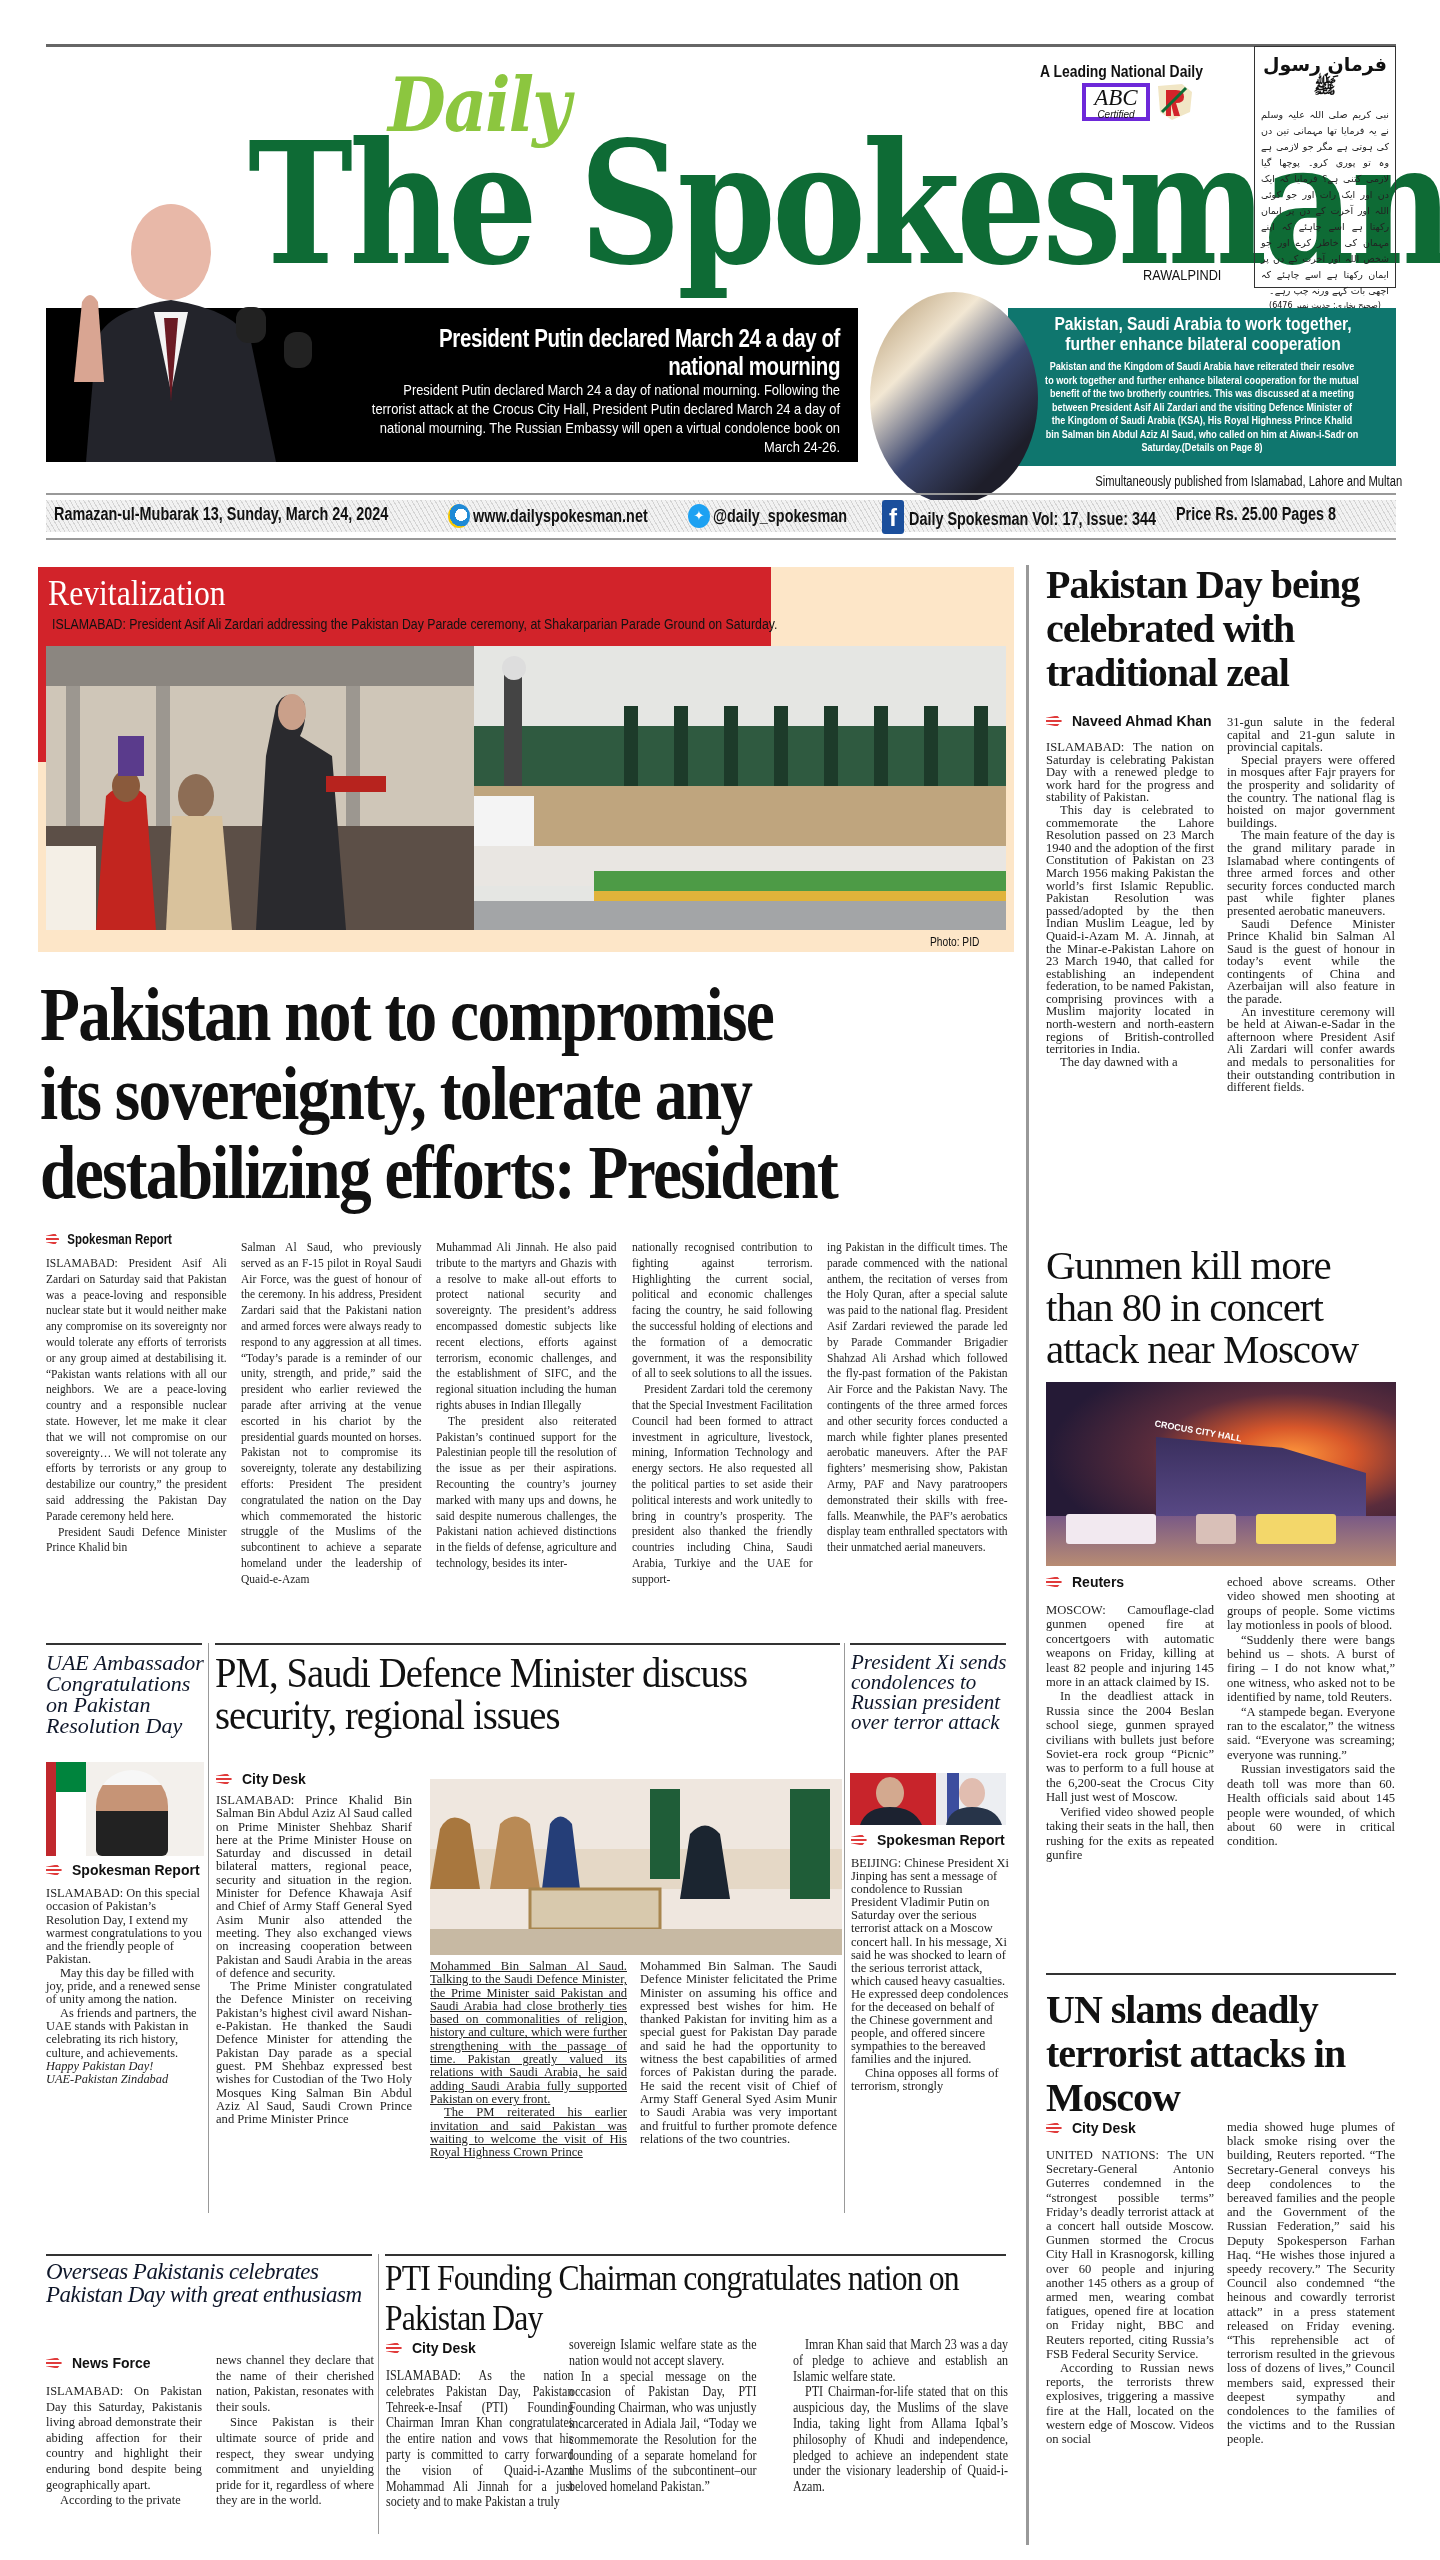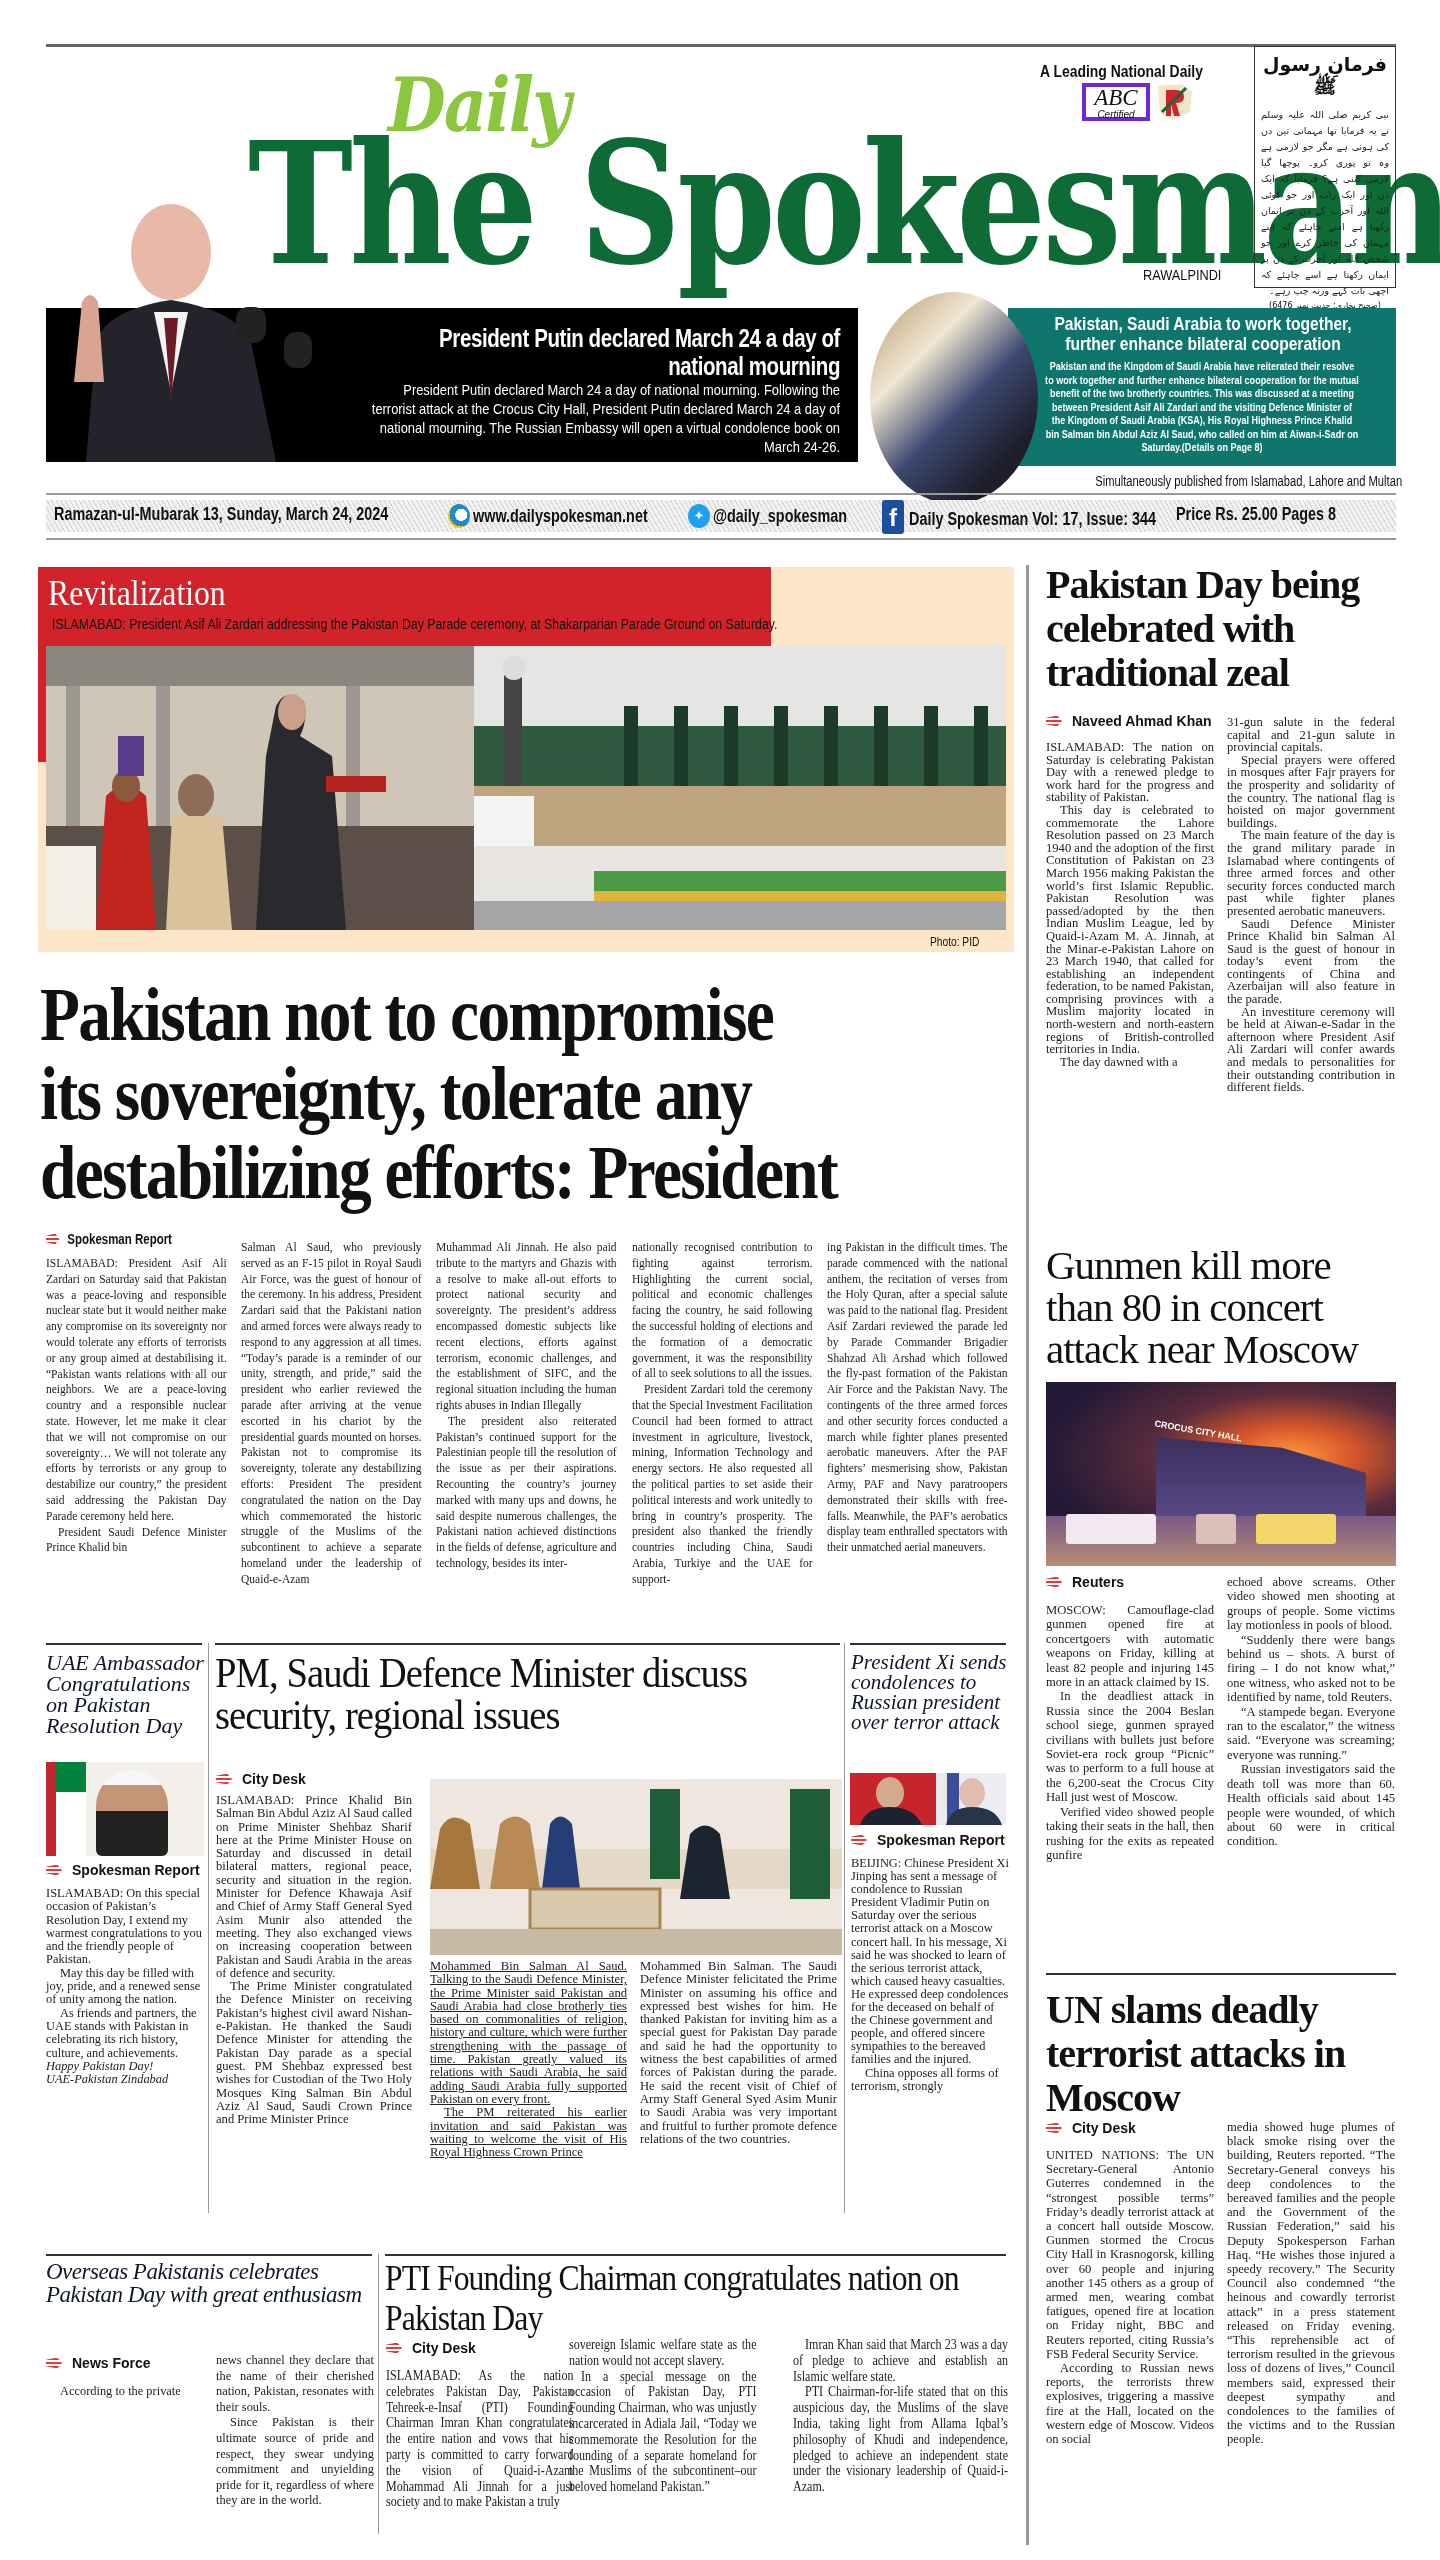--- a/index.html
+++ b/index.html
@@ -251,21 +251,21 @@
 </div>
 <div class="col" style="left:1046px; top:741px; width:168px; font-size:12.6px; line-height:12.6px;">
   <p class="first">ISLAMABAD: The nation on Saturday is celebrating Pakistan Day with a renewed pledge to work hard for the progress and stability of Pakistan.</p>
   <p>This day is celebrated to commemorate the Lahore Resolution passed on 23 March 1940 and the adoption of the first Constitution of Pakistan on 23 March 1956 making Pakistan the world’s first Islamic Republic. Pakistan Resolution was passed/adopted by the then Indian Muslim League, led by Quaid-i-Azam M. A. Jinnah, at the Minar-e-Pakistan Lahore on 23 March 1940, that called for establishing an independent federation, to be named Pakistan, comprising provinces with a Muslim majority located in north-western and north-eastern regions of British-controlled territories in India.</p>
   <p>The day dawned with a</p>
 </div>
 <div class="col" style="left:1227px; top:716px; width:168px; font-size:12.6px; line-height:12.6px;">
   <p class="first">31-gun salute in the federal capital and 21-gun salute in provincial capitals.</p>
   <p>Special prayers were offered in mosques after Fajr prayers for the prosperity and solidarity of the country. The national flag is hoisted on major government buildings.</p>
   <p>The main feature of the day is the grand military parade in Islamabad where contingents of three armed forces and other security forces conducted march past while fighter planes presented aerobatic maneuvers.</p>
-  <p>Saudi Defence Minister Prince Khalid bin Salman Al Saud is the guest of honour in today’s event from the contingents of China and Azerbaijan will also feature in the parade.</p>
+  <p>Saudi Defence Minister Prince Khalid bin Salman Al Saud is the guest of honour in today’s event while the contingents of China and Azerbaijan will also feature in the parade.</p>
   <p>An investiture ceremony will be held at Aiwan-e-Sadar in the afternoon where President Asif Ali Zardari will confer awards and medals to personalities for their outstanding contribution in different fields.</p>
 </div>
 
 <div class="rh" style="left:1046px; top:1244px; width:350px; font-size:41px; line-height:42px; font-weight:normal; letter-spacing:-1px;">Gunmen kill more than 80 in concert attack near Moscow</div>
 <div class="abs moscow-photo">
   <div class="bld"></div>
   <div class="ground"></div>
   <div class="amb" style="left:20px; width:90px;"></div>
   <div class="amb" style="left:150px; width:40px; background:#d9c0b8;"></div>
   <div class="amb" style="left:210px; width:80px; background:#f3d76a;"></div>
@@ -377,20 +377,21 @@
 <div class="hrule" style="left:46px; top:2254px; width:326px;"></div>
 <div class="hrule" style="left:385px; top:2254px; width:621px;"></div>
 <div class="vrule" style="left:378px; top:2254px; width:1px; height:280px;"></div>
 
 <div class="italic-head" style="left:46px; top:2260px; width:330px; font-size:23px; line-height:23px; letter-spacing:-0.5px;">Overseas Pakistanis celebrates Pakistan Day with great enthusiasm</div>
 <div class="abs byline" style="left:46px; top:2355px;">
   <span class="pen"></span>
   <span>News Force</span>
 </div>
 <div class="col" style="left:46px; top:2384px; width:156px; font-size:12.4px; line-height:15.6px;">
+  <p class="first">ISLAMABAD: On Pakistan Day this Saturday, Pakistanis living abroad demonstrate their abiding affection for their country and highlight their enduring bond despite being geographically apart.</p>
   <p>According to the private</p>
 </div>
 <div class="col" style="left:216px; top:2353px; width:158px; font-size:12.4px; line-height:15.6px;">
   <p class="first">news channel they declare that the name of their cherished nation, Pakistan, resonates with their souls.</p>
   <p>Since Pakistan is their ultimate source of pride and respect, they swear undying commitment and unyielding pride for it, regardless of where they are in the world.</p>
 </div>
 
 <div class="rh" style="left:385px; top:2258px; width:700px; font-size:36px; line-height:40px; font-weight:normal; letter-spacing:-1px; transform:scaleX(0.88); transform-origin:left top;">PTI Founding Chairman congratulates nation on Pakistan Day</div>
 <div class="abs byline" style="left:386px; top:2340px;">
   <span class="pen"></span>

